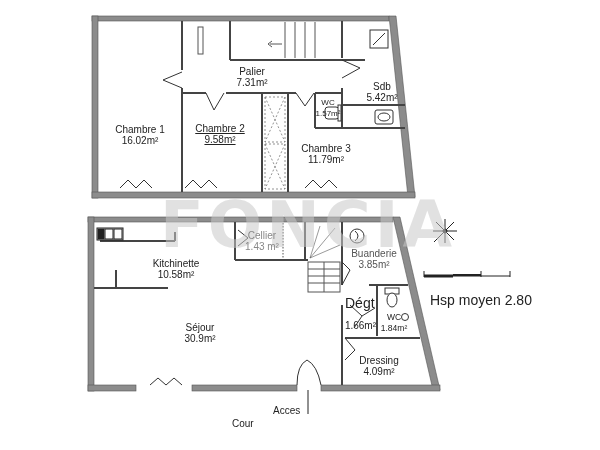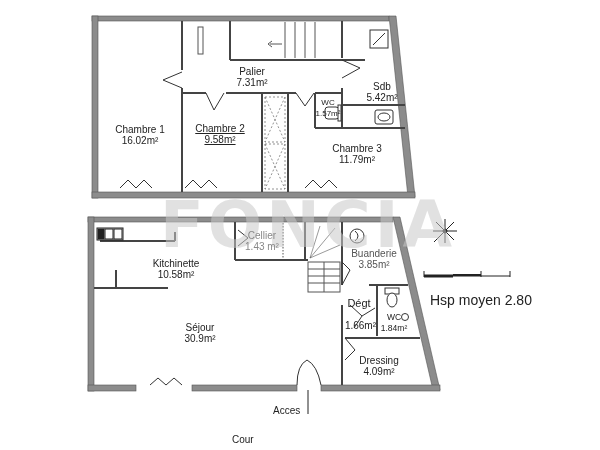--- a/index.html
+++ b/index.html
@@ -180,51 +180,51 @@
   <div>9.58m²</div>
 </div>
 <div class="lbl" style="left:362px; top:65px; width:40px;margin-top:16px;">
   <div>Sdb</div>
   <div>5.42m²</div>
 </div>
 <div class="lbl" style="left:314px; top:97px; width:28px; font-size:8px;">
   <div>WC</div>
   <div>1.57m²</div>
 </div>
-<div class="lbl" style="left:327px; top:143px; width:60px;">
+<div class="lbl" style="left:296px; top:143px; width:60px;">
   <div>Chambre 3</div>
   <div>11.79m²</div>
 </div>
 
 <div class="lbl" style="left:146px; top:258px; width:60px;">
   <div>Kitchinette</div>
   <div>10.58m²</div>
 </div>
 <div class="lbl" style="left:240px; top:230px; width:44px; color:#888;">
   <div>Cellier</div>
   <div>1.43 m²</div>
 </div>
 <div class="lbl" style="left:346px; top:248px; width:56px; color:#555;">
   <div>Buanderie</div>
   <div>3.85m²</div>
 </div>
-<div class="lbl" style="left:345px; top:298px; width:28px; font-size:11px;">
+<div class="lbl" style="left:345px; top:298px; width:28px; font-size:14px;">
   <div>Dégt</div>
 </div>
 <div class="lbl" style="left:344px; top:320px; width:32px; font-size:10px;text-align:right;">
   <div>1.66m²</div>
 </div>
 <div class="lbl" style="left:378px; top:312px; width:32px; font-size:8.5px;">
   <div>WC</div>
   <div>1.84m²</div>
 </div>
 <div class="lbl" style="left:175px; top:322px; width:50px;">
   <div>Séjour</div>
   <div>30.9m²</div>
 </div>
 <div class="lbl" style="left:354px; top:355px; width:50px;">
   <div>Dressing</div>
   <div>4.09m²</div>
 </div>
 
 <div class="lbl" style="left:430px; top:295px; font-size:14px;">Hsp moyen 2.80</div>
 <div class="lbl" style="left:273px; top:405px;">Acces</div>
-<div class="lbl" style="left:232px; top:418px;margin-top:16px;">Cour</div>
+<div class="lbl" style="left:232px; top:418px;">Cour</div>
 
 </body></html>

